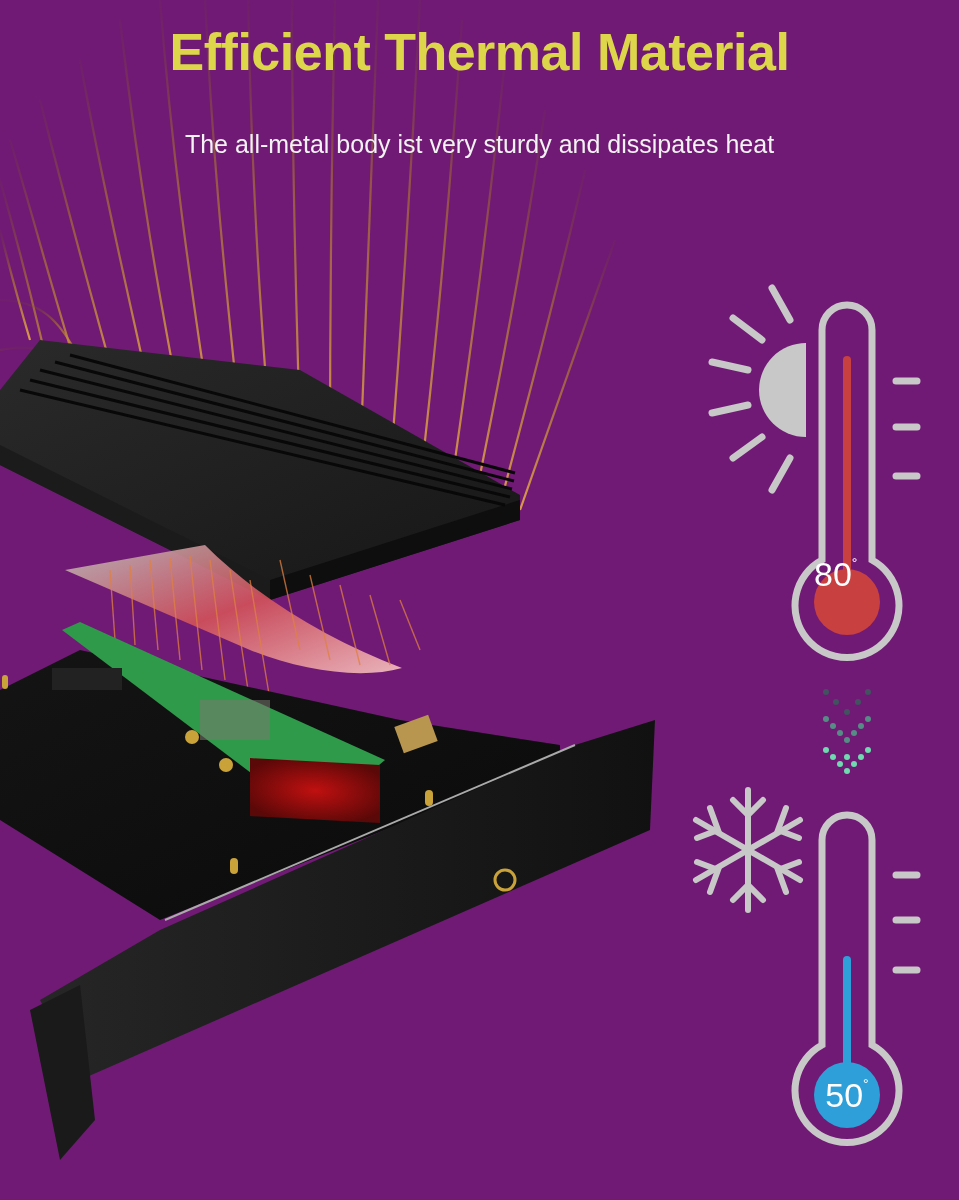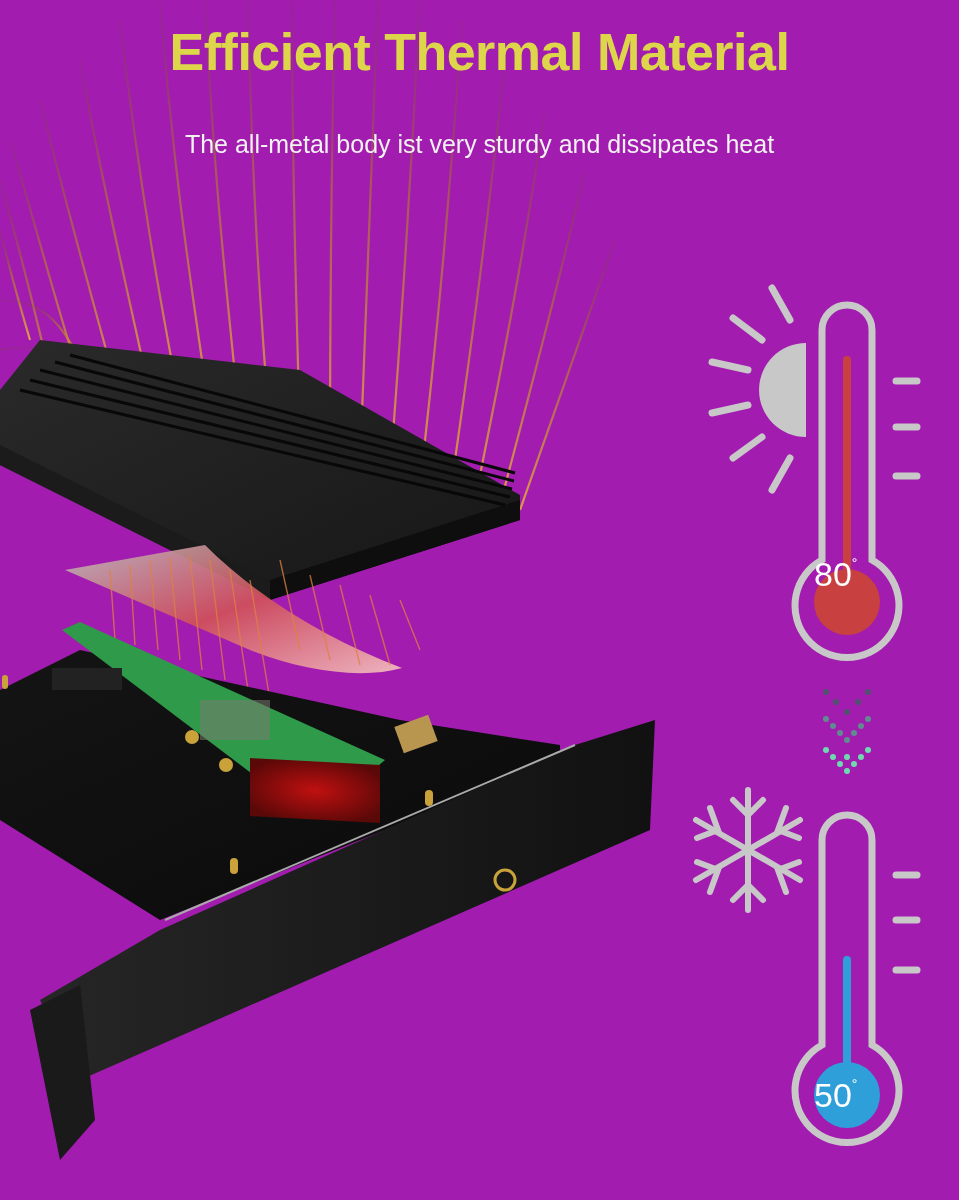--- a/index.html
+++ b/index.html
@@ -1,17 +1,17 @@
 <!DOCTYPE html>
 <html><head>
 <meta charset="utf-8">
 <style>
   html, body { margin:0; padding:0; background:#000; }
   body { width:959px; height:1200px; position:relative; overflow:hidden; font-family:"Liberation Sans", sans-serif; }
-  .stage { position:absolute; inset:0; background:#a21caf; }
+  .stage { position:absolute; inset:0; background:#701a75; }
   .title { position:absolute; left:0; right:0; top:22px; text-align:center; font-size:52px; font-weight:bold; color:#ddd64a; letter-spacing:-0.5px; font-family:"Liberation Sans", sans-serif; z-index:5; }
   .subtitle { position:absolute; left:0; right:0; top:130px; text-align:center; font-size:25px; color:#f2f2f2; font-family:"Liberation Sans", sans-serif; z-index:5; }
   svg.art { position:absolute; left:0; top:0; }
 </style>
 </head>
 <body>
 
 <div class="stage">
 
   <svg class="art" width="959" height="1200" viewBox="0 0 959 1200">
@@ -199,16 +199,16 @@
     </g>
   </svg>
 
   <div class="title">Efficient Thermal Material</div>
   <div class="subtitle">The all-metal body ist very sturdy and dissipates heat</div>
 
   <div style="position:absolute; left:814px; top:555px; width:66px; text-align:left; color:#fff; font-size:34px;">
     <span>80</span><span style="font-size:14px; vertical-align:top;">°</span>
   </div>
 
-  <div style="position:absolute; left:814px; top:1076px; width:66px; text-align:left; color:#fff; font-size:34px;">
+  <div style="position:absolute; left:814px; top:1076px; width:66px; text-align:center; color:#fff; font-size:34px;">
     <span>50</span><span style="font-size:14px; vertical-align:top;">°</span>
   </div>
 </div>
 
 </body></html>

